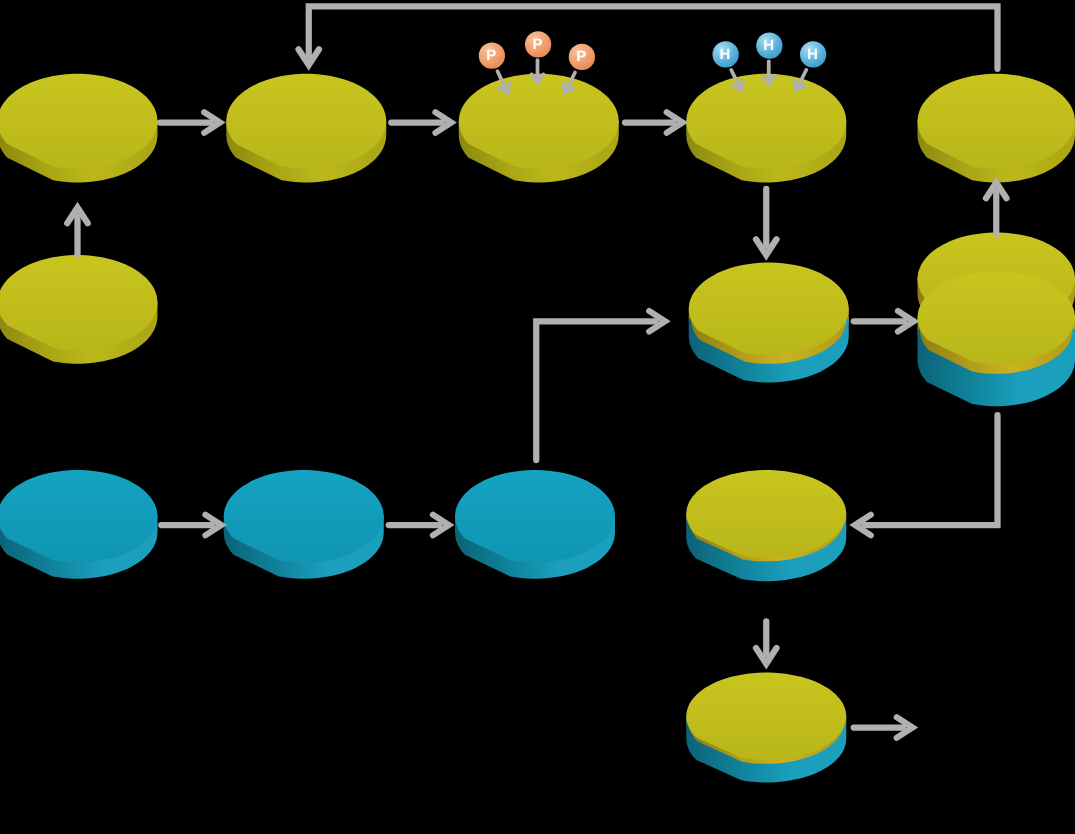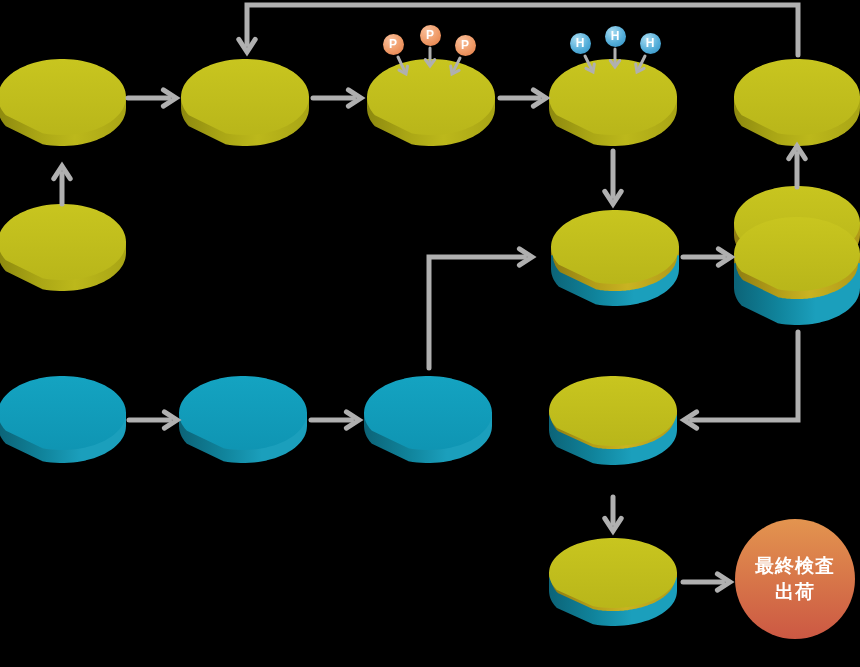--- a/index.html
+++ b/index.html
@@ -203,17 +203,13 @@
 
   <div id="particle-layer">
       <div class="particle p" style="left: 382.5px; top: 33.5px; background: radial-gradient(circle at 35% 28%, rgb(248, 191, 155) 0%, rgb(239, 154, 103) 55%, rgb(226, 122, 69) 100%);">P</div>
       <div class="particle p" style="left: 419.5px; top: 24.5px; background: radial-gradient(circle at 35% 28%, rgb(248, 191, 155) 0%, rgb(239, 154, 103) 55%, rgb(226, 122, 69) 100%);">P</div>
       <div class="particle p" style="left: 454.5px; top: 34.5px; background: radial-gradient(circle at 35% 28%, rgb(248, 191, 155) 0%, rgb(239, 154, 103) 55%, rgb(226, 122, 69) 100%);">P</div>
       <div class="particle h" style="left: 569.5px; top: 32.5px; background: radial-gradient(circle at 35% 28%, rgb(168, 220, 242) 0%, rgb(85, 174, 217) 55%, rgb(46, 142, 194) 100%);">H</div>
       <div class="particle h" style="left: 604.5px; top: 25.5px; background: radial-gradient(circle at 35% 28%, rgb(168, 220, 242) 0%, rgb(85, 174, 217) 55%, rgb(46, 142, 194) 100%);">H</div>
       <div class="particle h" style="left: 639.5px; top: 32.5px; background: radial-gradient(circle at 35% 28%, rgb(168, 220, 242) 0%, rgb(85, 174, 217) 55%, rgb(46, 142, 194) 100%);">H</div>
     </div>
 
-  <div class="final-circle" style="background: linear-gradient(rgb(227, 148, 79) 0%, rgb(204, 88, 67) 100%); color: rgb(255, 255, 255);">
-    <div>最終検査</div>
-    <div>出荷</div>
-  </div>
 </div>
 
 </body></html>

